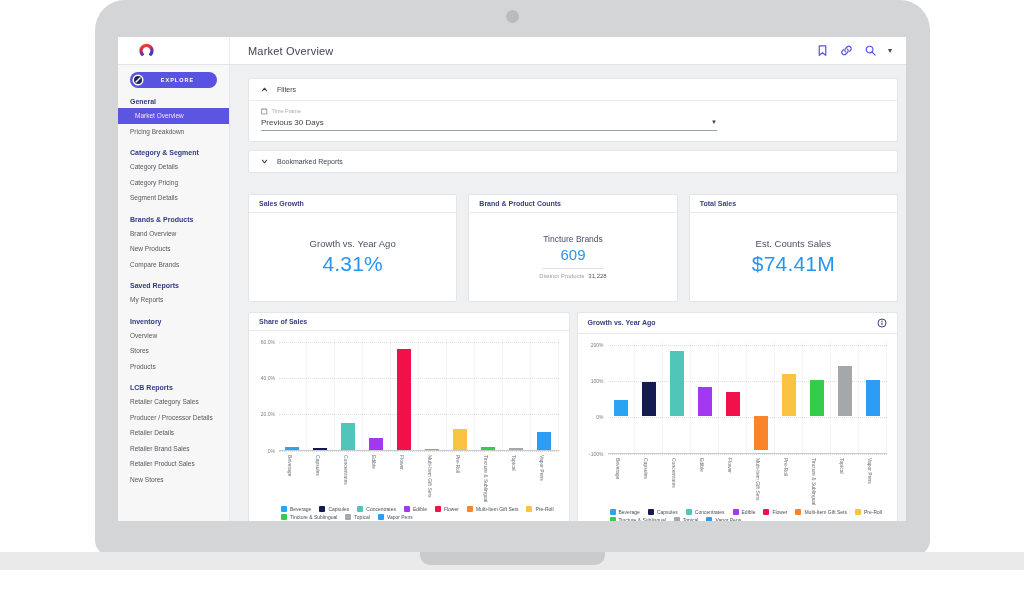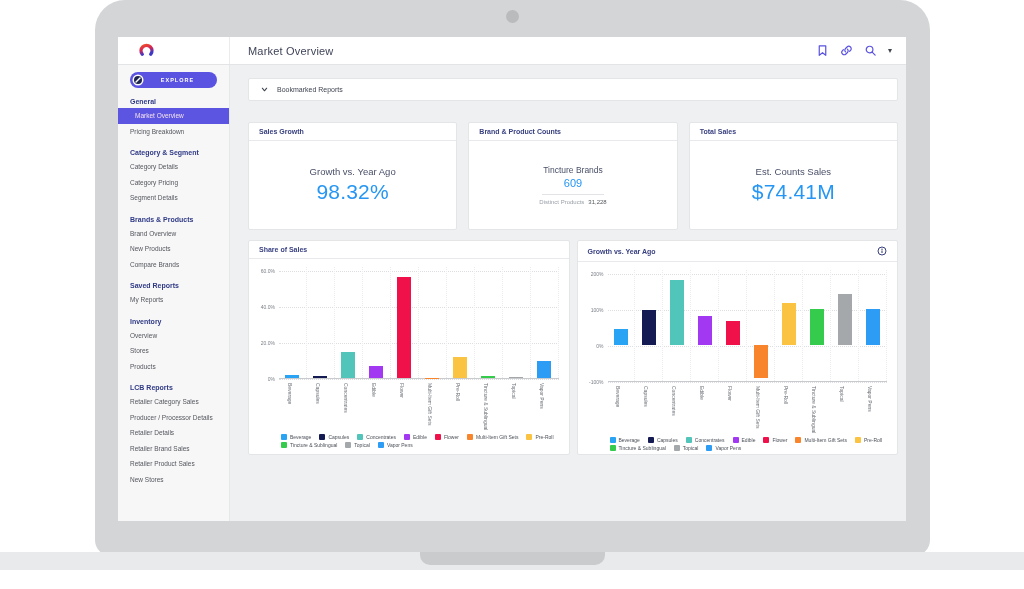--- a/index.html
+++ b/index.html
@@ -56,21 +56,21 @@
 
   
   .kpi-row { display:flex; gap:11px; margin-bottom:10px; height:108px; }
   .kpi-card { flex:1; display:flex; flex-direction:column; }
   .card-header { padding:5px 10px; border-bottom:1px solid #e8e9ec; display:flex; align-items:center; }
   .card-title { font-size:7px; font-weight:bold; color:#394180; }
   .kpi-body { flex:1; display:flex; flex-direction:column; align-items:center; justify-content:center; }
   .kpi-label { font-size:9.5px; color:#4a5068; margin-bottom:3px; }
   .kpi-value { font-size:21px; color:#2596f3; letter-spacing:.2px; }
   .kpi-label-sm { font-size:8.5px; color:#4a5068; margin-bottom:2px; }
-  .kpi-value-sm { font-size:11px; color:#2596f3; }
+  .kpi-value-sm { font-size:15px; color:#2596f3; }
   .kpi-divider { width:62px; border-top:1px solid #e2e3e6; margin:5px 0 4px 0; }
   .kpi-subrow { display:flex; gap:4px; align-items:baseline; }
   .kpi-sublabel { font-size:6px; color:#9aa0a8; }
   .kpi-subvalue { font-size:6px; color:#55585e; }
 
   
   .charts-row { display:flex; gap:7px; height:215px; }
   .chart-card { flex:1; display:flex; flex-direction:column; overflow:hidden; }
   .chart-card .card-header { justify-content:space-between; }
   .info-icon { width:10px; height:10px; cursor:pointer; }
@@ -180,38 +180,60 @@
               <div class="nav-item">Retailer Details</div>
               <div class="nav-item">Retailer Brand Sales</div>
               <div class="nav-item">Retailer Product Sales</div>
               <div class="nav-item">New Stores</div>
             </div>
           </div>
       </nav>
 
       <main class="main">
 
+        <section class="card filters-card">
+          <div class="filters-head">
+            <svg class="chev" viewBox="0 0 8 8">
+              <polyline points="1.5,5.5 4,2.5 6.5,5.5" fill="none" stroke="#3f4452" stroke-width="1.2" stroke-linecap="round" stroke-linejoin="round"></polyline>
+            </svg>
+            <span class="collapse-label">Filters</span>
+          </div>
+          <div class="filters-body">
+            <div class="tf-label-row">
+              <svg style="width:6.5px;height:6.5px" viewBox="0 0 8 8">
+                <rect x="0.8" y="1.3" width="6.4" height="6" fill="none" stroke="#8a8f96" stroke-width="1"></rect>
+                <line x1="2.4" y1="0.4" x2="2.4" y2="2" stroke="#8a8f96" stroke-width="1"></line>
+                <line x1="5.6" y1="0.4" x2="5.6" y2="2" stroke="#8a8f96" stroke-width="1"></line>
+              </svg>
+              <span class="tf-label">Time Frame</span>
+            </div>
+            <div class="select">
+              <span class="select-value">Previous 30 Days</span>
+              <span class="select-caret">▼</span>
+            </div>
+          </div>
+        </section>
 
         <section class="card bookmark-card">
           <div class="bookmark-head">
             <svg class="chev" viewBox="0 0 8 8">
               <polyline points="1.5,2.5 4,5.5 6.5,2.5" fill="none" stroke="#3f4452" stroke-width="1.2" stroke-linecap="round" stroke-linejoin="round"></polyline>
             </svg>
             <span class="collapse-label">Bookmarked Reports</span>
           </div>
         </section>
 
         <div class="kpi-row">
           <section class="card kpi-card">
             <div class="card-header">
               <span class="card-title">Sales Growth</span>
             </div>
             <div class="kpi-body">
               <span class="kpi-label">Growth vs. Year Ago</span>
-              <span class="kpi-value">98.32%</span>
+              <span class="kpi-value">4.31%</span>
             </div>
           </section>
           <section class="card kpi-card">
             <div class="card-header">
               <span class="card-title">Brand &amp; Product Counts</span>
             </div>
             <div class="kpi-body">
               <span class="kpi-label-sm">Tincture Brands</span>
               <span class="kpi-value-sm">609</span>
               <div class="kpi-divider"></div>

